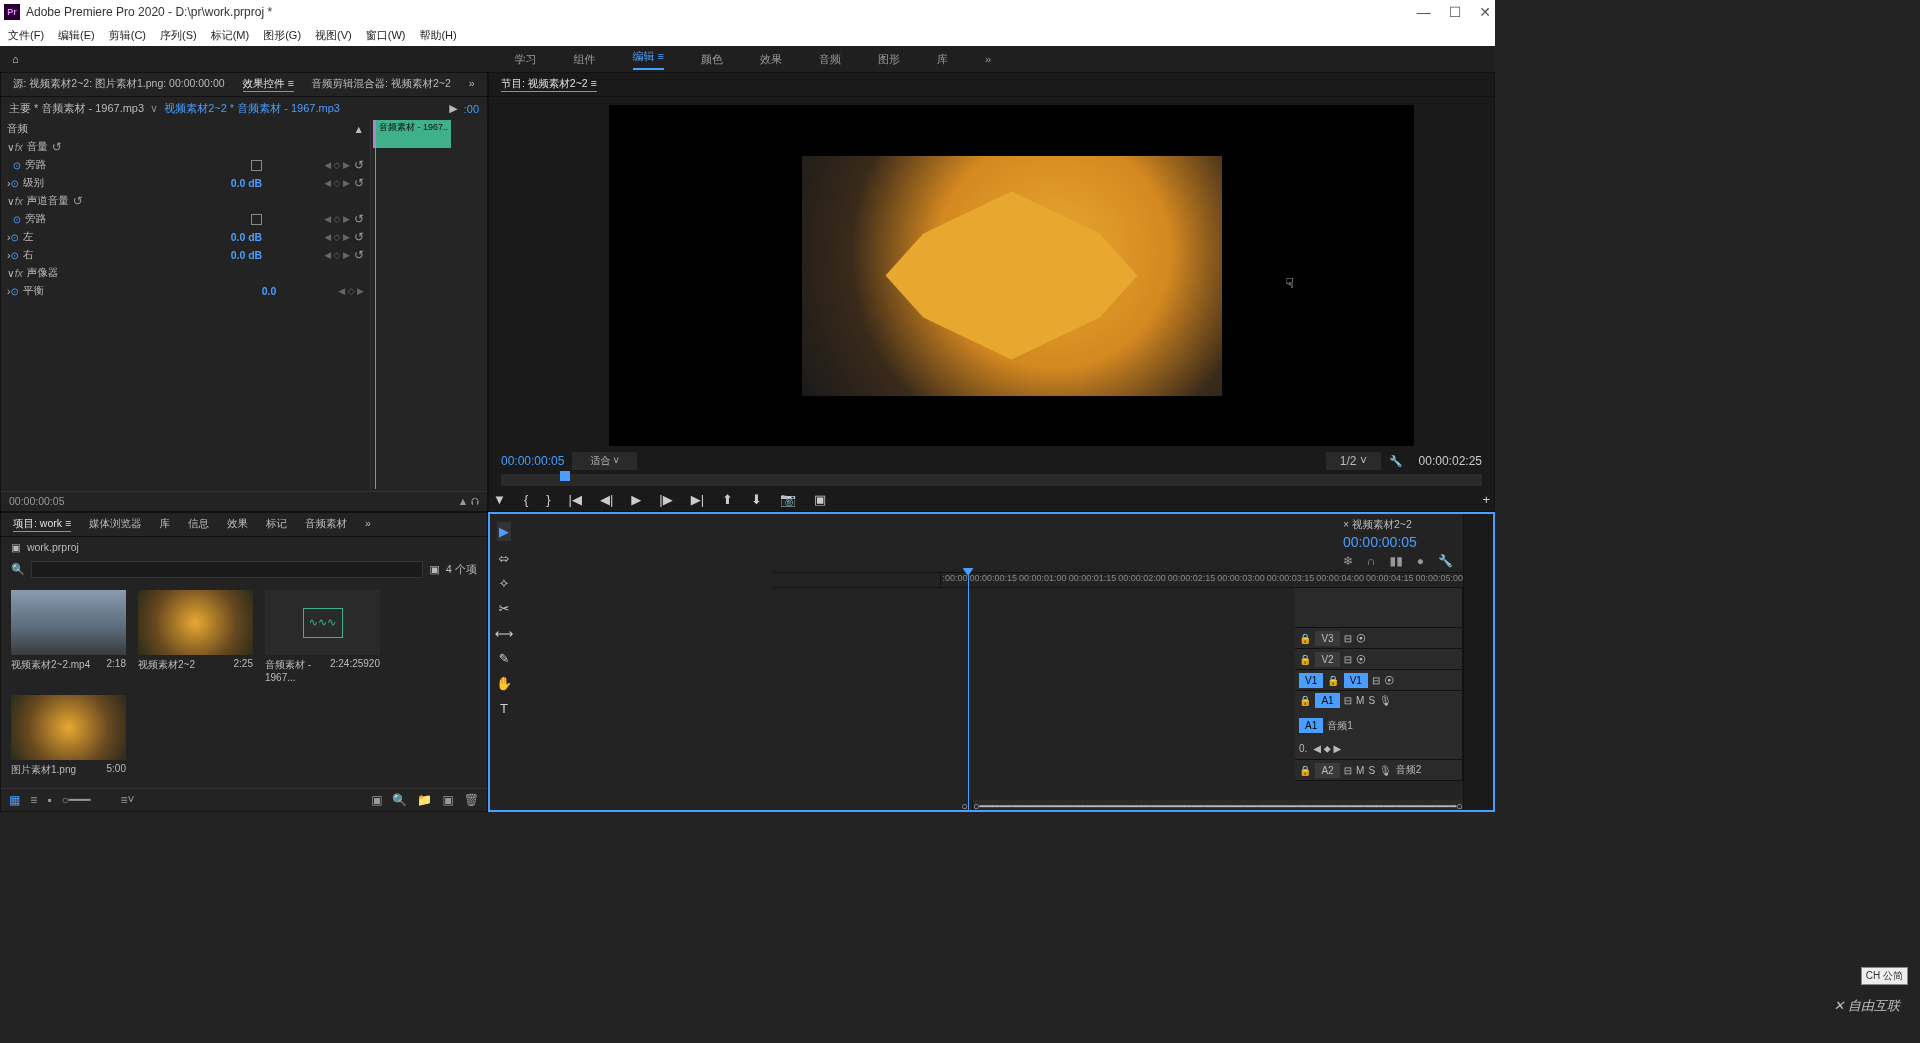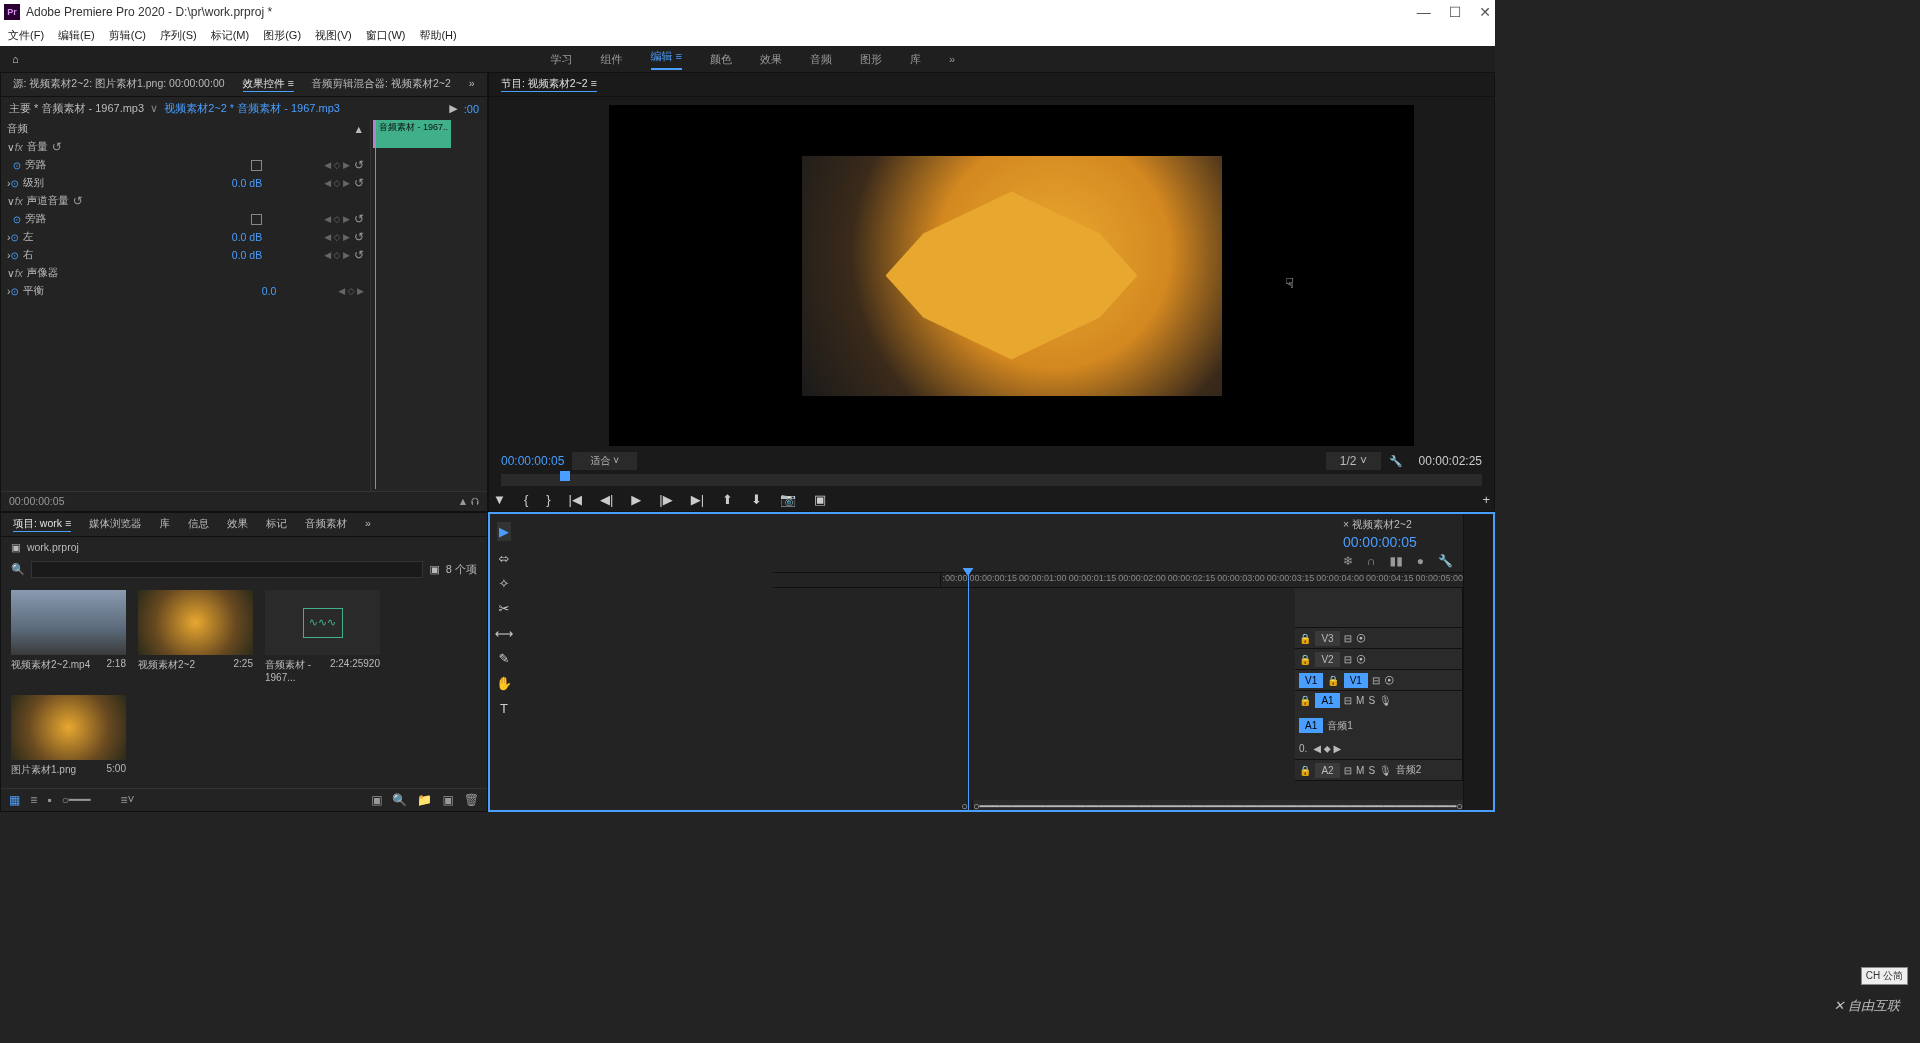--- a/index.html
+++ b/index.html
@@ -3,36 +3,36 @@
 <meta charset="utf-8">
 <style>
 * { margin: 0; padding: 0; box-sizing: border-box; font-family: "Microsoft YaHei", Arial, sans-serif; }
 body { background: #232323; color: #bababa; font-size: 11px; overflow: hidden; width: 1495px; height: 812px; }
 .window-titlebar { background: #fff; height: 24px; display: flex; align-items: center; padding: 0 4px; color: #333; font-size: 12px; }
 .pr-logo { width: 16px; height: 16px; background: #2a0033; color: #d891ef; display: flex; align-items: center; justify-content: center; font-size: 9px; font-weight: bold; margin-right: 6px; }
 .win-controls { margin-left: auto; display: flex; gap: 18px; color: #555; font-size: 14px; }
 .menu-bar { background: #fff; height: 22px; display: flex; align-items: center; padding-left: 8px; gap: 14px; color: #222; font-size: 11px; }
 .tab-strip { background: #1f1f1f; height: 26px; display: flex; align-items: center; padding: 0 8px; color: #999; }
 .home-icon { color: #ccc; margin-left: 4px; }
-.workspace-tabs { margin: 0 auto; display: flex; gap: 28px; align-items: center; }
+.workspace-tabs { margin: 0 auto; display: flex; gap: 37px; align-items: center; }
 .workspace-tabs span { cursor: pointer; }
 .ws-active { color: #4a9eff; border-bottom: 2px solid #4a9eff; padding-bottom: 4px; }
 .main-grid { display: grid; grid-template-columns: 488px 1fr; grid-template-rows: 1fr 300px; height: calc(100% - 72px); }
 .panel { background: #232323; border: 1px solid #111; }
 .panel-tabs { display: flex; gap: 18px; padding: 4px 12px; border-bottom: 1px solid #111; font-size: 10.5px; }
 .panel-tabs .active { color: #e0e0e0; border-bottom: 1px solid #4a9eff; }
 .effect-controls { display: flex; flex-direction: column; height: 100%; }
 .ec-header { padding: 4px 8px; font-size: 11px; display: flex; align-items: center; gap: 6px; }
 .ec-link { color: #4a9eff; }
 .ec-body { flex: 1; display: flex; overflow: hidden; }
 .ec-props { width: 370px; border-right: 1px solid #333; }
 .ec-row { display: flex; align-items: center; padding: 3px 6px; font-size: 10.5px; height: 18px; }
 .ec-row .stopwatch { color: #4a9eff; margin-right: 4px; font-size: 10px; }
 .ec-row .fx { font-style: italic; color: #999; margin-right: 4px; }
-.ec-val { color: #4a9eff; margin-left: auto; margin-right: 60px; }
+.ec-val { color: #4a9eff; margin-left: auto; margin-right: 60px; font-weight: bold; }
 .ec-checkbox { width: 11px; height: 11px; border: 1px solid #888; margin-left: auto; margin-right: 60px; }
 .ec-reset { color: #999; font-size: 12px; margin-left: 4px; }
 .ec-keyarrows { color: #666; font-size: 9px; margin-left: 2px; }
 .ec-timeline { flex: 1; position: relative; background: #252525; }
 .ec-clip { position: absolute; top: 0; left: 2px; height: 28px; background: #3fb089; border-left: 3px solid #b583c9; font-size: 9px; padding: 1px 3px; color: #111; }
 .ec-time-footer { padding: 3px 8px; font-size: 10.5px; color: #999; border-top: 1px solid #333; }
 .program-panel { display: flex; flex-direction: column; background: #1a1a1a; }
 .program-display { flex: 1; display: flex; align-items: center; justify-content: center; background: #000; margin: 8px 80px 4px 120px; position: relative; }
 .leaf-img { width: 420px; height: 240px; background: radial-gradient(circle at 60% 40%, #e8a830 0%, #d48820 40%, #3a2a1a 70%, #1a1a1a 100%); position: relative; overflow: hidden; }
 .leaf-shape { position: absolute; top: 15%; left: 20%; width: 60%; height: 70%; background: #e8a830; clip-path: polygon(50% 0%, 85% 25%, 100% 50%, 85% 75%, 50% 100%, 15% 75%, 0% 50%, 15% 25%); }
@@ -224,21 +224,21 @@
       <span>»</span>
     </div>
     <div class="proj-header">
       <span>▣</span>
       <span>work.prproj</span>
     </div>
     <div class="proj-search">
       <span>🔍</span>
       <input style="">
       <span>▣</span>
-      <span style="margin-left:auto">8 个项</span>
+      <span style="margin-left:auto">4 个项</span>
     </div>
     <div class="proj-items">
       <div class="proj-item">
         <div class="proj-thumb th-city"></div>
         <div class="proj-label">
             <span>视频素材2~2.mp4</span>
             <span>2:18</span>
           </div>
       </div>
       <div class="proj-item">

